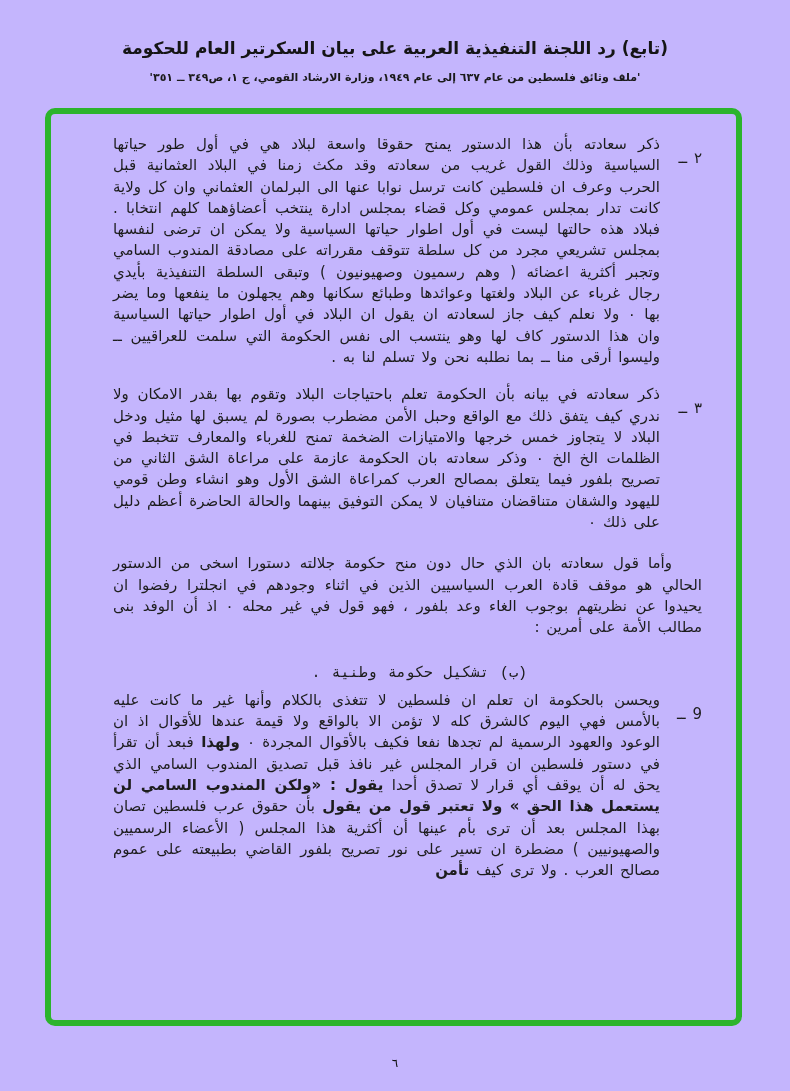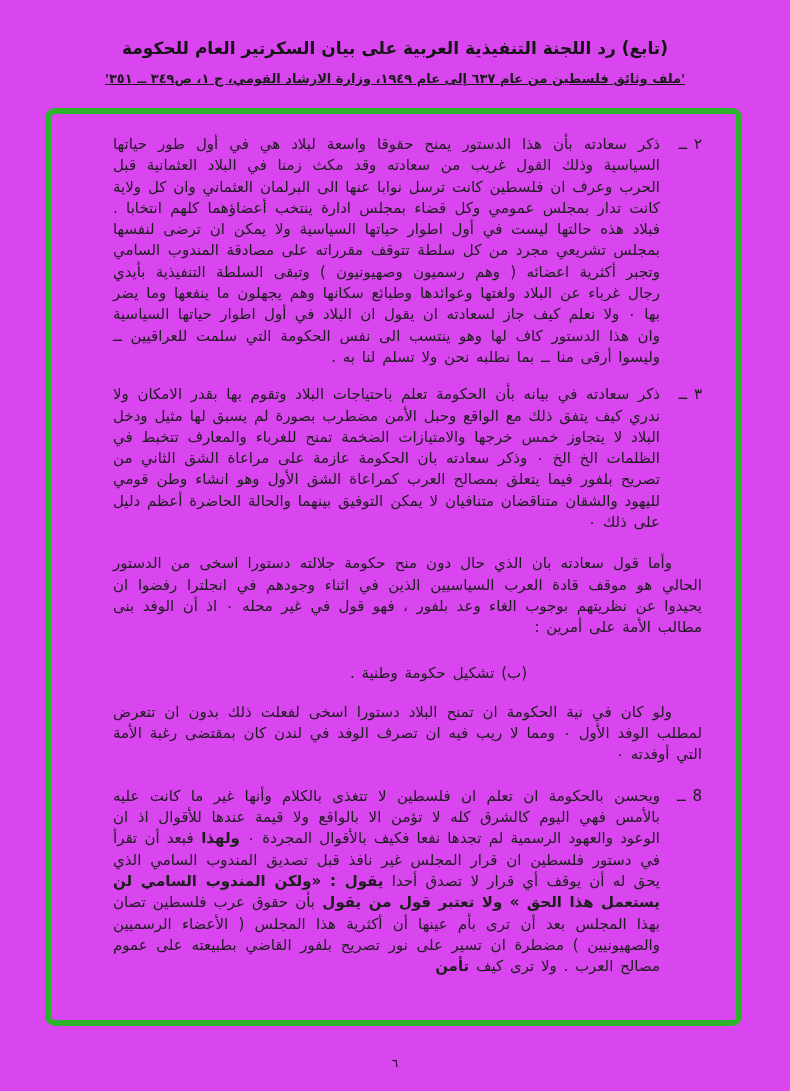--- a/index.html
+++ b/index.html
@@ -5,55 +5,55 @@
   * { box-sizing: border-box; }
   html, body { margin: 0; padding: 0; }
   body {
     width: 790px; height: 1091px;
     background: #ffffff;
     font-family: "DejaVu Sans", sans-serif;
   }
   .page {
     position: relative;
     width: 790px; height: 1091px;
-    background: #d946ef;
+    background: #c4b5fd;
     overflow: hidden;
   }
   .header { text-align: center; padding-top: 38px; color: #151515; }
   .title {
     font-size: 17px; font-weight: 700; margin: 0 0 13px 0;
     direction: rtl; letter-spacing: 0;
   }
   .source {
-    font-size: 13px; font-weight: 700; direction: rtl; color: #1a1a1a; text-decoration: underline;
+    font-size: 11px; font-weight: 700; direction: rtl; color: #1a1a1a;
   }
   .frame {
     position: absolute; left: 45px; top: 108px;
     width: 697px; height: 918px;
     border: 6px solid #2cb42c;
     border-radius: 10px;
     overflow: hidden;
     background: transparent;
   }
   .doc {
     direction: rtl;
     text-align: justify;
     padding: 20px 34px 0 62px;
     font-size: 15px;
     line-height: 21.3px;
     color: #1d1d1d;
     word-spacing: 2px;
   }
   .block { margin: 0 0 16px 0; }
   .numbered { position: relative; padding-right: 42px; }
-  .num { position: absolute; right: 0; top: 0; white-space: nowrap; }
+  .num { position: absolute; right: 0; top: 14px; white-space: nowrap; }
   .b3 { margin-bottom: 20px; }
   .plain { text-indent: 30px; margin: 18px 0 24px 0; }
   .listitem { margin: 0 175px 14px 0; }
-  .listitem.last { margin-bottom: 6px; }
+  .listitem.last { margin-bottom: 6px; font-family: Liberation Mono, monospace; }
   .lawkan { margin-bottom: 20px; }
   .bold { font-weight: 700; }
   .pagenum {
     position: absolute; top: 1056px; left: 0; width: 790px;
     text-align: center; font-size: 12px; color: #111;
   }
 </style>
 </head>
 <body>
 
@@ -78,24 +78,23 @@
       </div>
 
       <p class="block plain">وأما قول سعادته بان الذي حال دون منح حكومة جلالته دستورا اسخى من الدستور الحالي هو موقف قادة العرب السياسيين الذين في اثناء وجودهم في انجلترا رفضوا ان يحيدوا عن نظريتهم بوجوب الغاء وعد بلفور ، فهو قول في غير محله ٠ اذ أن الوفد بنى مطالب الأمة على أمرين :</p>
 
 
       <div class="block listitem last">
         <span>(ب)</span>
         <span>تشكيل حكومة وطنية .</span>
       </div>
 
-      <p class="block plain lawkan">ولو كان في نية الحكومة ان تمنح البلاد دستورا اسخى لفعلت ذلك بدون ان تتعرض لمطلب الوفد الأول ٠ ومما لا ريب فيه ان تصرف الوفد في لندن كان بمقتضى رغبة الأمة التي أوفدته ٠</p>
 
       <div class="block numbered">
-        <span class="num">8 ــ</span>
+        <span class="num">9 ــ</span>
         <span>ويحسن بالحكومة ان تعلم ان فلسطين لا تتغذى بالكلام وأنها غير ما كانت عليه بالأمس فهي اليوم كالشرق كله لا تؤمن الا بالواقع ولا قيمة عندها للأقوال اذ ان الوعود والعهود الرسمية لم تجدها نفعا فكيف بالأقوال المجردة ٠ </span><span class="bold">ولهذا </span><span>فبعد أن تقرأ في دستور فلسطين ان قرار المجلس غير نافذ قبل تصديق المندوب السامي الذي يحق له أن يوقف أي قرار لا تصدق أحدا </span><span class="bold">يقول : «ولكن المندوب السامي لن يستعمل هذا الحق » ولا تعتبر قول من يقول </span><span>بأن حقوق عرب فلسطين تصان بهذا المجلس بعد أن ترى بأم عينها أن أكثرية هذا المجلس ( الأعضاء الرسميين والصهيونيين ) مضطرة ان تسير على نور تصريح بلفور القاضي بطبيعته على عموم مصالح العرب . ولا ترى كيف </span><span class="bold">تأمن</span>
       </div>
 
     </div>
   </div>
 
   <div class="pagenum">٦</div>
 
 </div>
 

